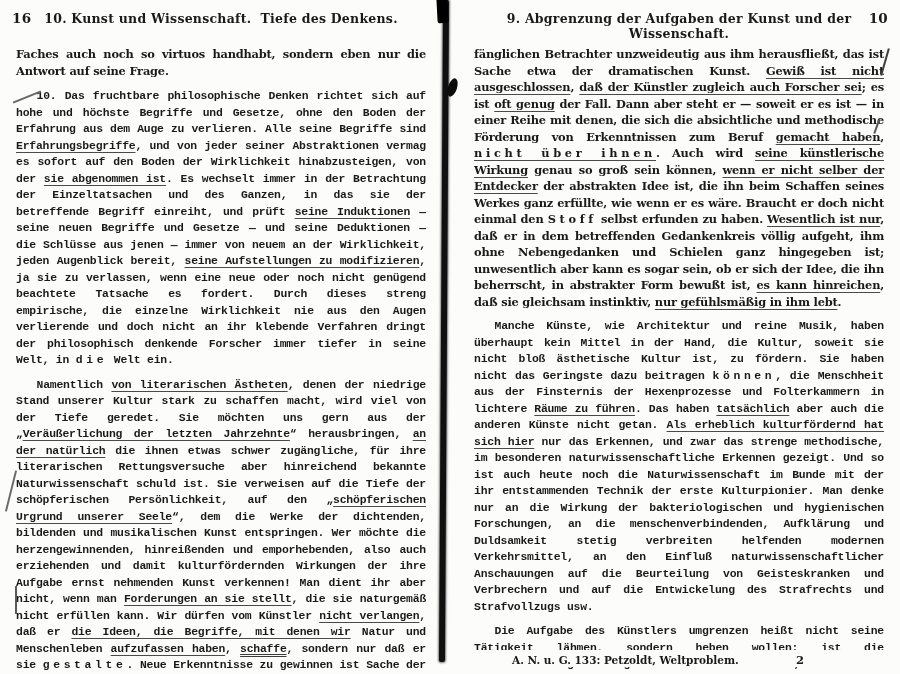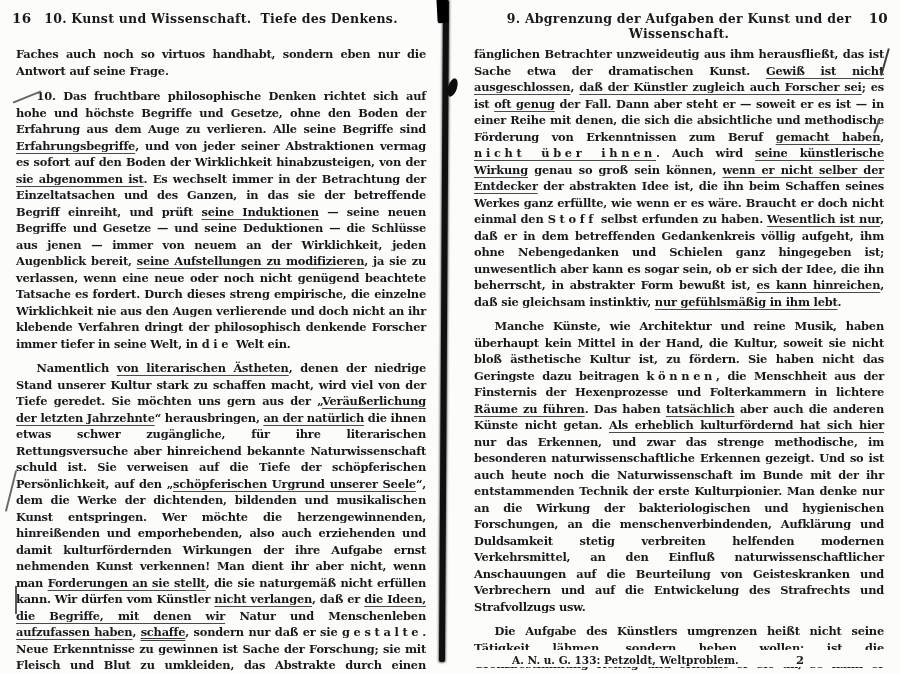--- a/index.html
+++ b/index.html
@@ -16,21 +16,21 @@
   .running-head .head-title{display:block;text-align:center;white-space:pre-wrap;}
   .running-head .pagenum{position:absolute;top:-1px;font-size:13.5px;font-weight:700;}
   .page-left .pagenum{left:4px;}
   .page-right .pagenum{right:4px;}
   .body-text{
     margin-top:15px;text-align:justify;font-weight:700;
     font-size:11.4px;line-height:16.5px;letter-spacing:-0.2px;
     hyphens:none;
   }
   p.para{margin:8px;}
-  p.para.indent{text-indent:1.8em;}
+  p.para.indent{text-indent:1.8em;font-family:Liberation Mono, monospace;}
   p.para.gap-after{margin-bottom:9px;}
   .sp{letter-spacing:0.32em;}
   .u{
     text-decoration:underline;
     text-decoration-color:#4a4a4a;
     text-decoration-thickness:1px;
     text-underline-offset:2.5px;
   }
   .u2{
     text-decoration:underline double;

